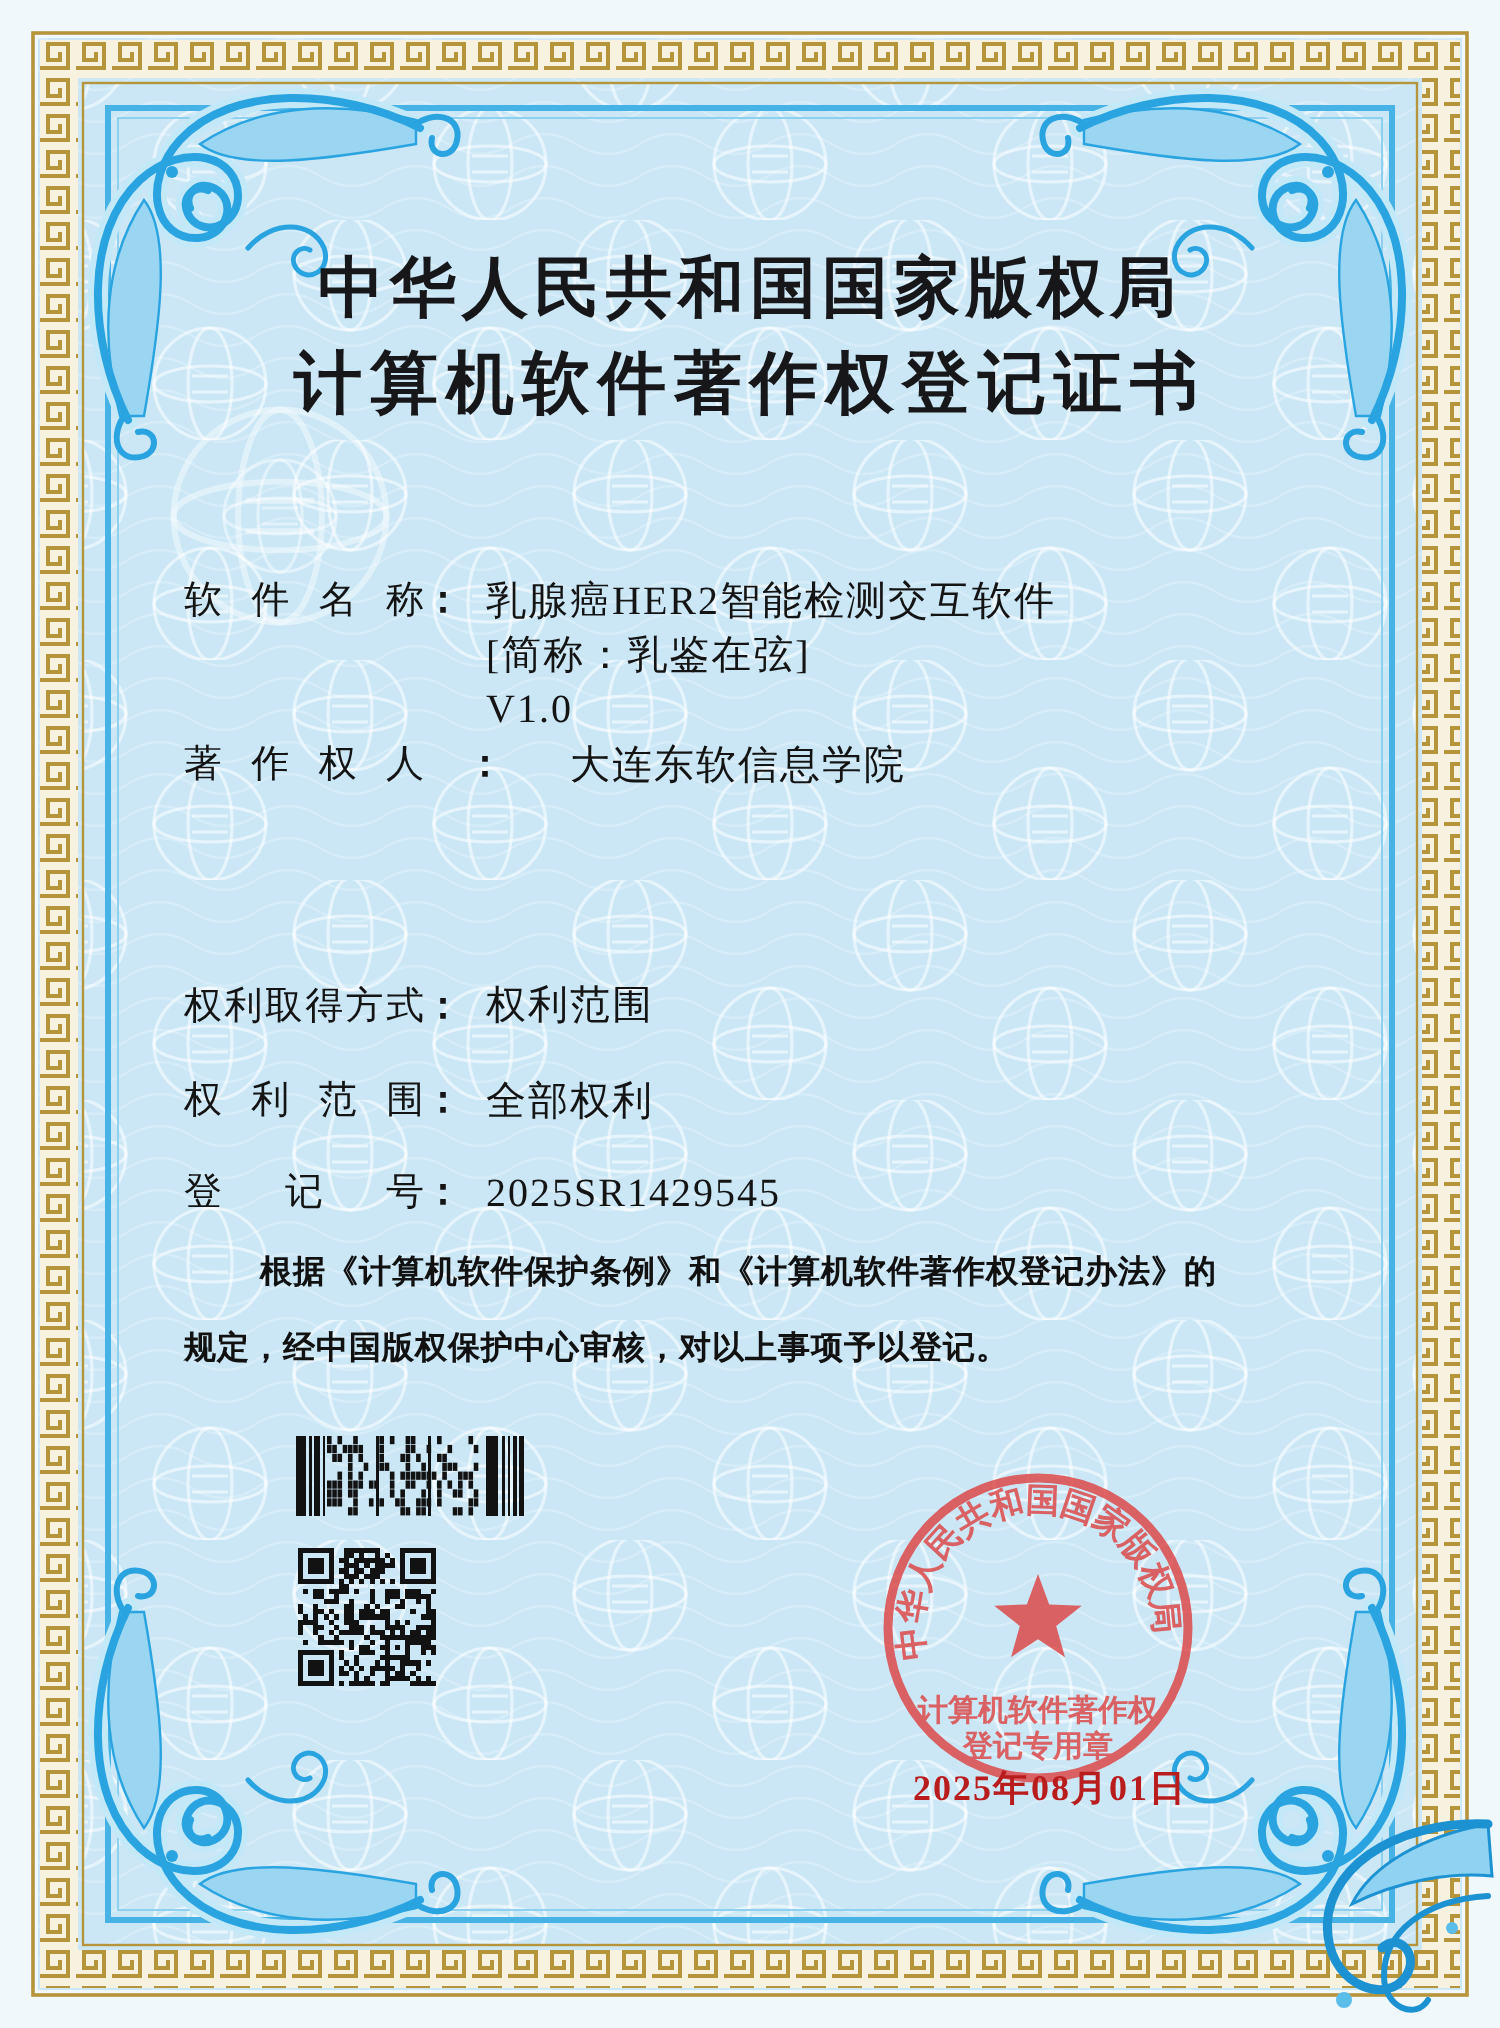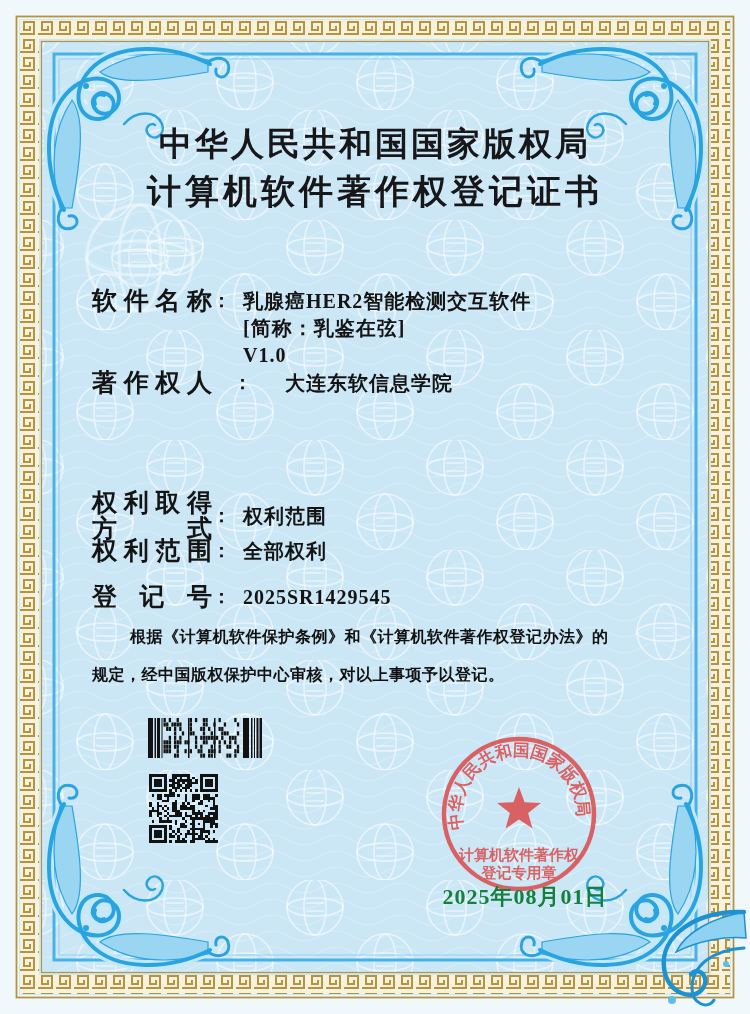--- a/index.html
+++ b/index.html
@@ -6,29 +6,29 @@
   .page{position:relative;width:750px;height:1014px;background:#f1f8fc;overflow:hidden;
         font-family:"Liberation Serif", serif;color:#141414;}
   .abs{position:absolute;}
   .bg{position:absolute;left:0;top:0;}
   .title{left:0;width:750px;text-align:center;font-weight:bold;color:#17171a;}
   .title1{top:122px;font-size:33px;letter-spacing:3px;}
   .title2{top:169px;font-size:34px;letter-spacing:4px;}
   .certno{top:238px;right:68px;font-size:16px;font-weight:bold;letter-spacing:0.5px;}
   .certno .gap{display:inline-block;width:12px;}
   .frow{left:92px;display:flex;align-items:flex-start;}
-  .flabel{display:inline-block;width:120px;font-size:25px;font-weight:bold;
+  .flabel{display:inline-block;width:120px;font-size:19px;font-weight:normal;
           text-align:justify;text-align-last:justify;line-height:26px;}
   .fcolon{font-size:19px;font-weight:bold;margin-right:12px;line-height:26px;}
-  .fval{font-size:20px;font-weight:bold;line-height:27px;letter-spacing:1px;}
+  .fval{font-size:20px;font-weight:normal;line-height:27px;letter-spacing:1px;}
   .statement{left:92px;width:592px;top:618px;font-size:16px;font-weight:bold;line-height:38px;
              font-family:"Liberation Sans", sans-serif;color:#111;letter-spacing:0.5px;}
   .statement .l1{text-indent:38px;}
-  .dateline{left:430px;top:882px;width:190px;text-align:center;font-size:22px;
-            font-weight:bold;letter-spacing:1px;color:#15803d;}
+  .dateline{left:430px;top:882px;width:190px;text-align:center;font-size:18px;
+            font-weight:bold;letter-spacing:1px;color:#b91c1c;}
 </style>
 </head>
 <body>
 
 <div class="page">
 
   <svg class="bg" width="750" height="1014" viewBox="0 0 750 1014" aria-hidden="true">
     <defs>
       <pattern id="gk" width="18" height="18" patternUnits="userSpaceOnUse">
         <rect width="18" height="18" fill="#f7f2e0"></rect>

